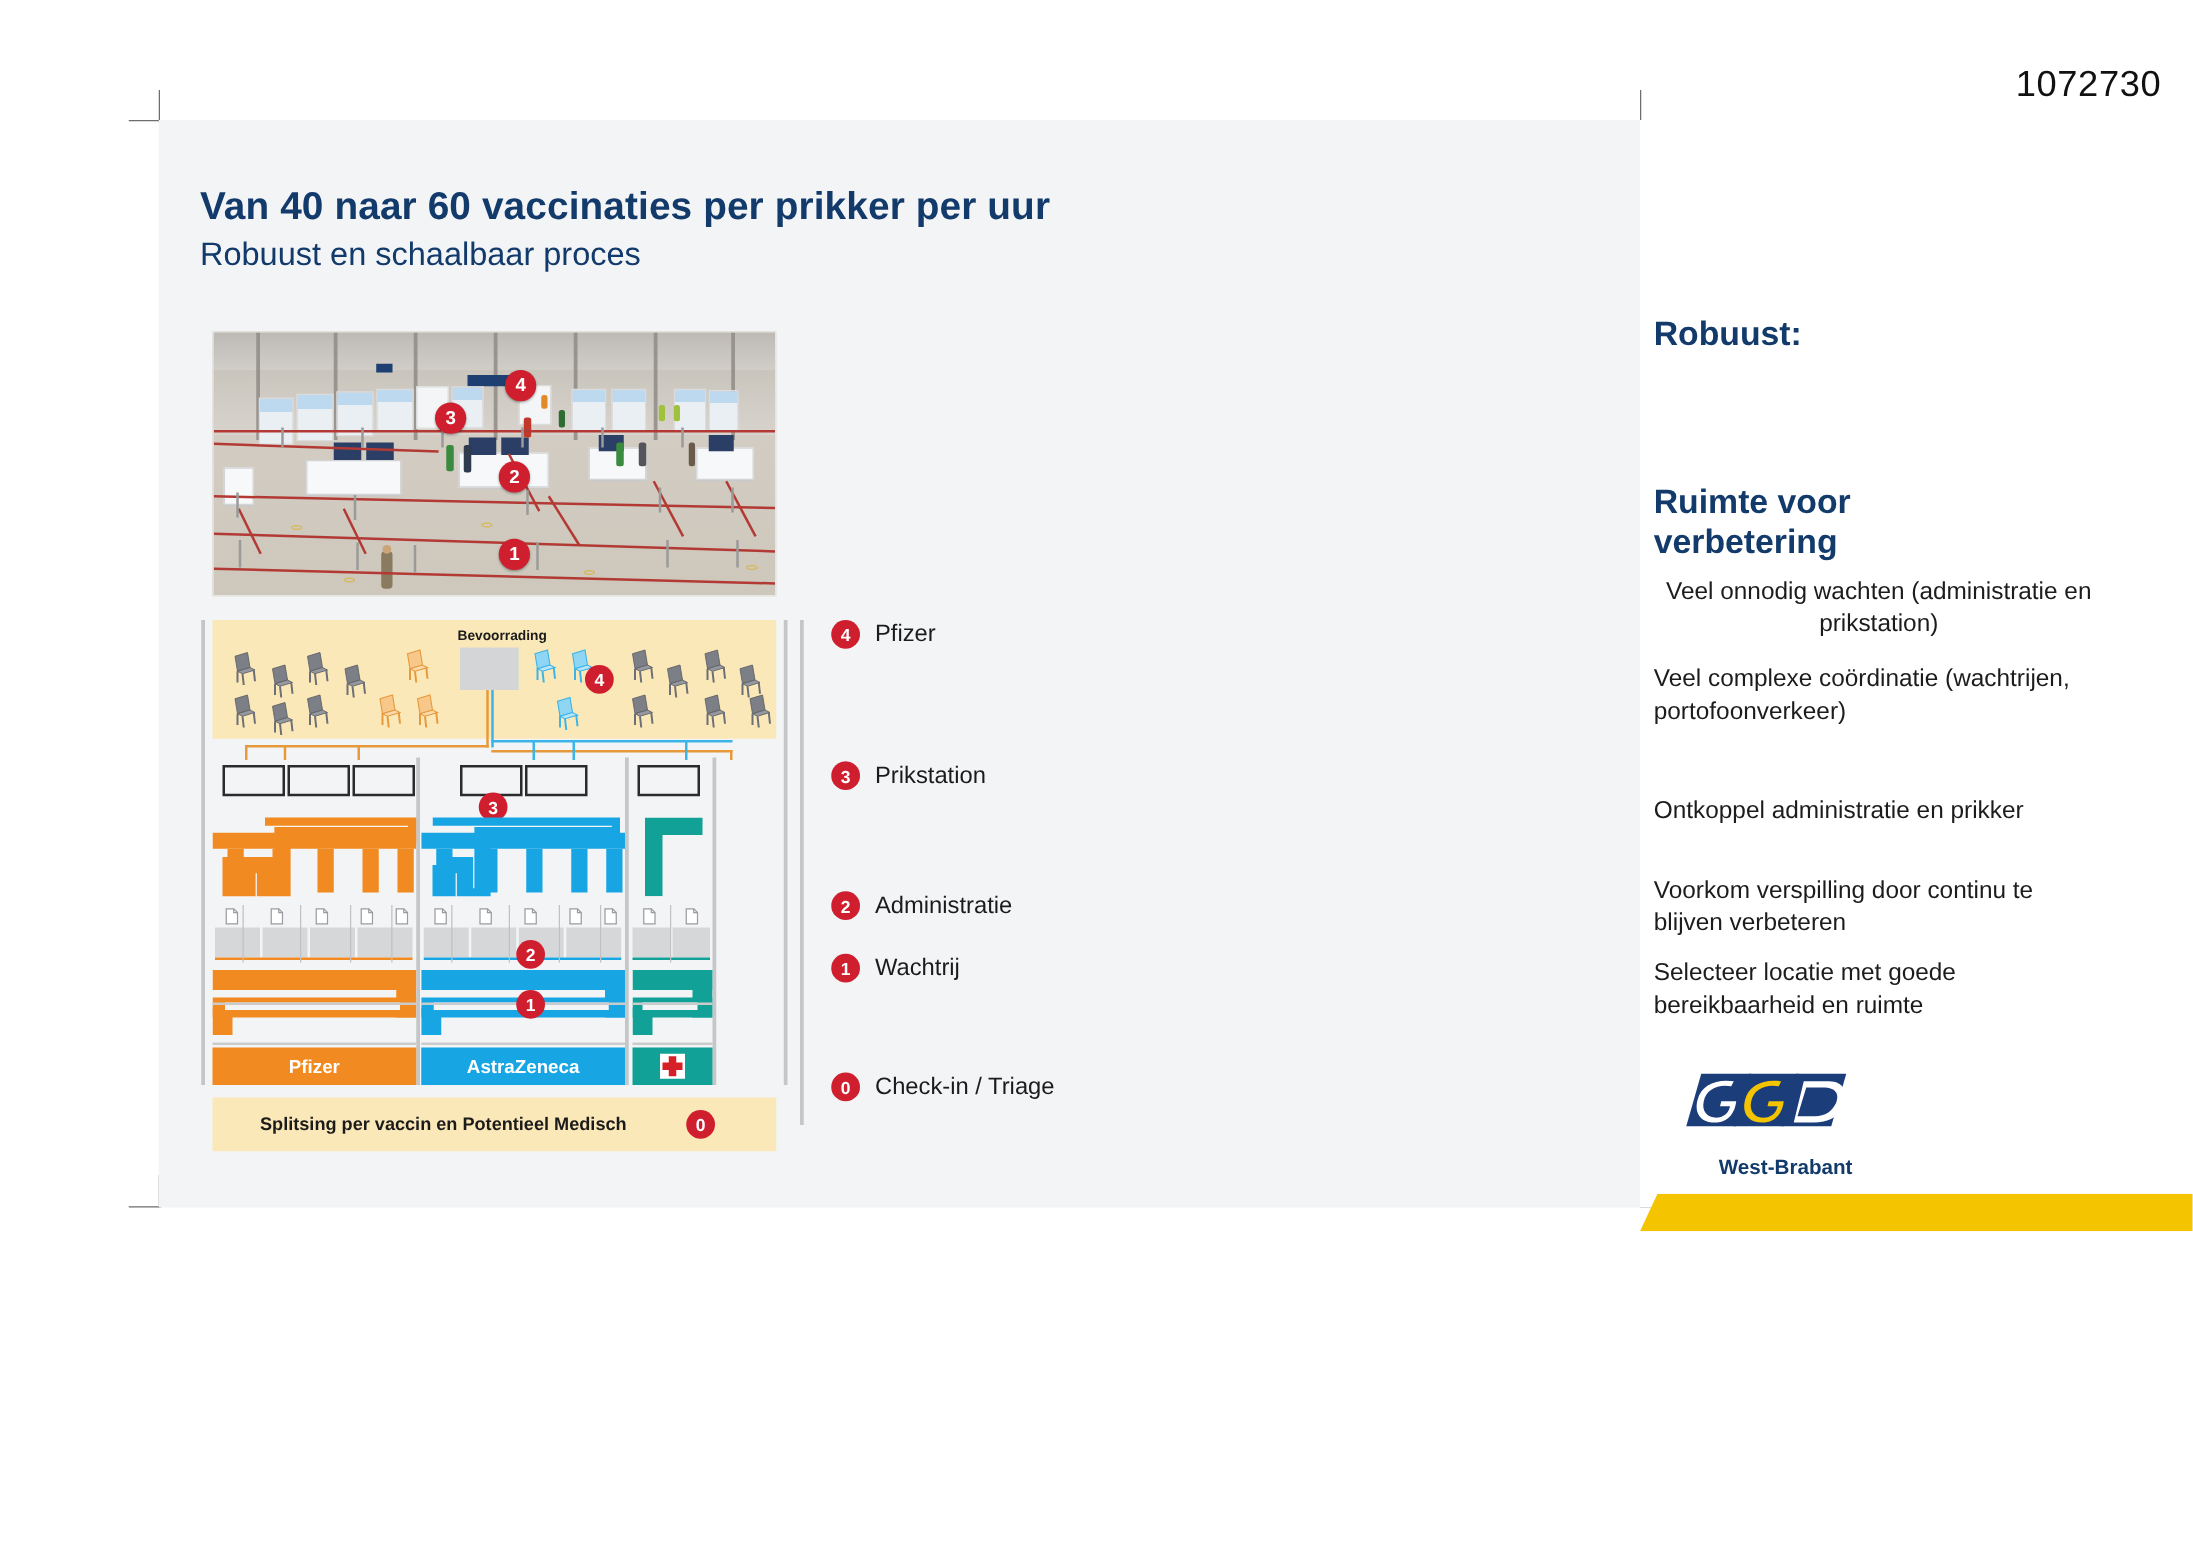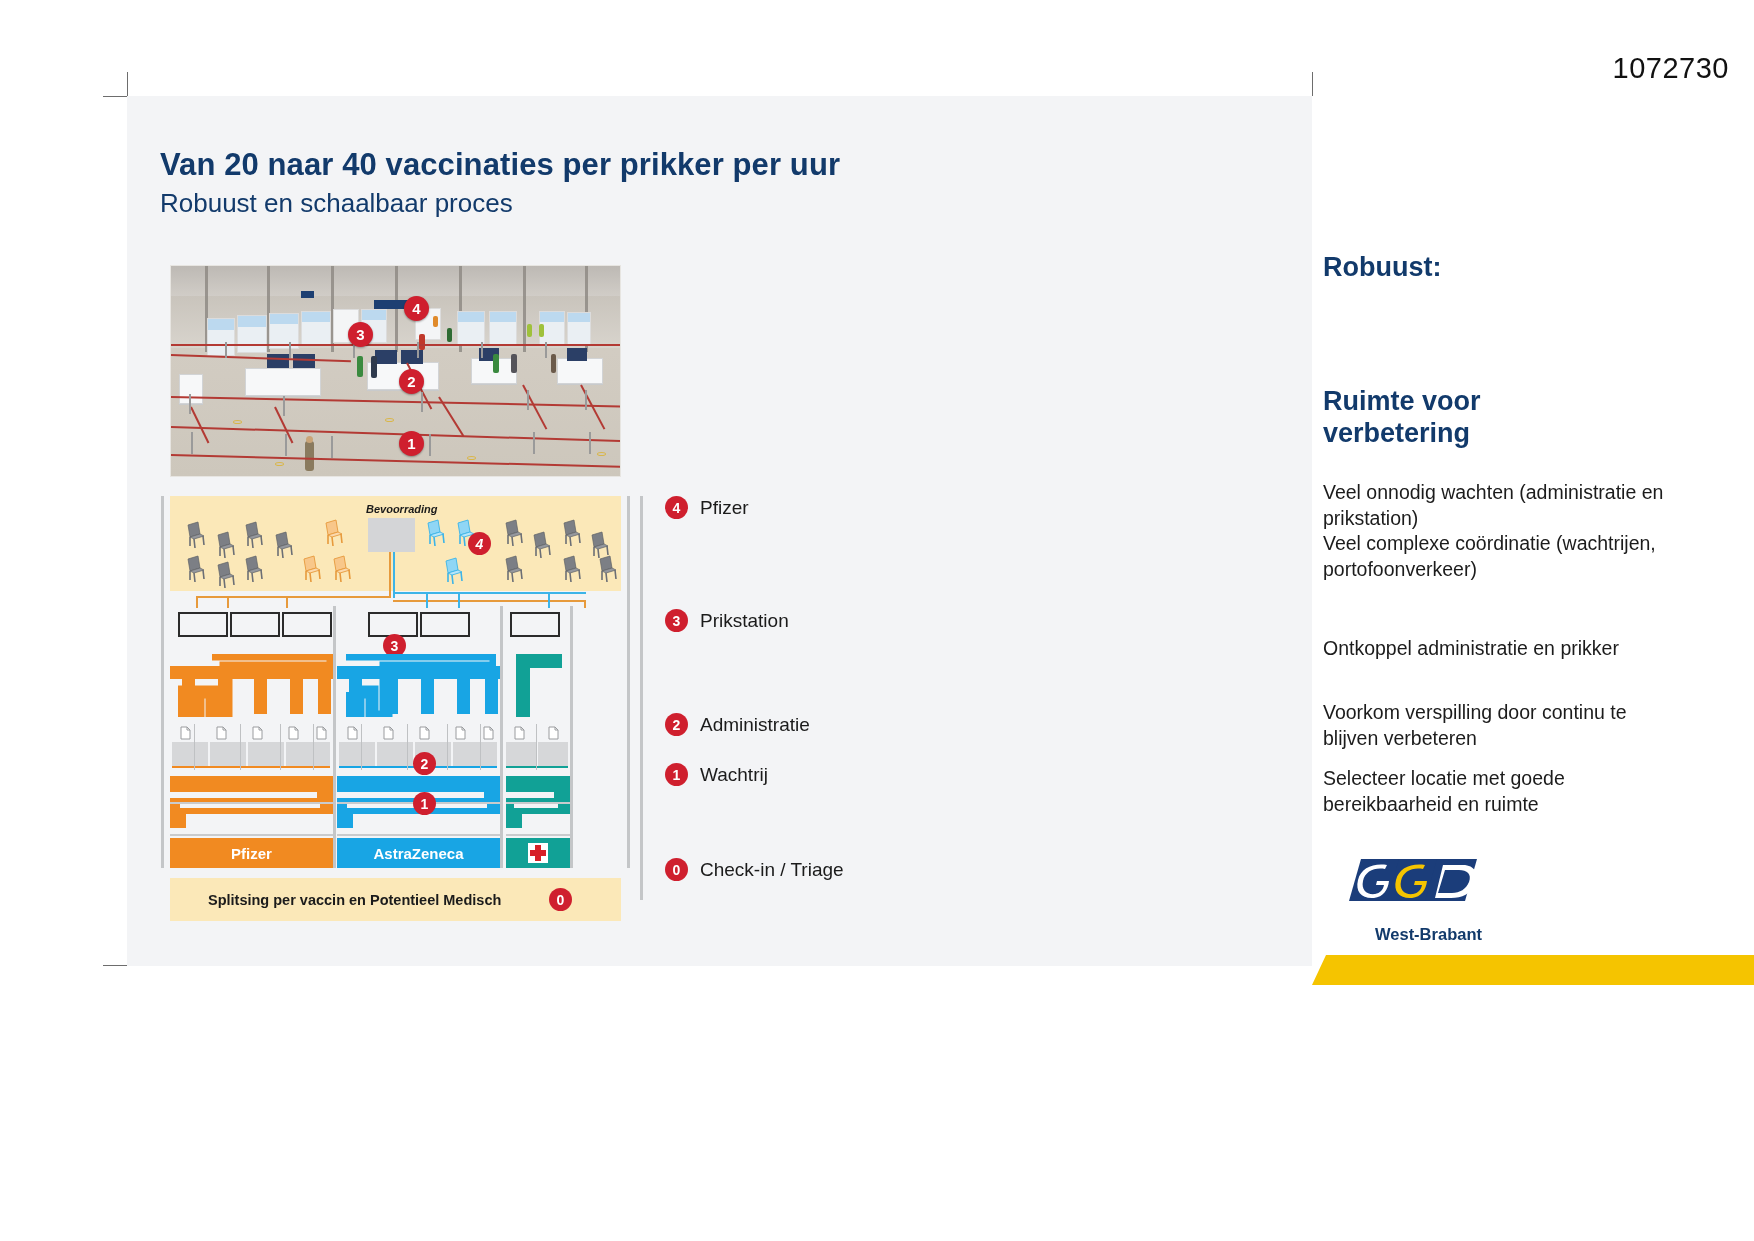--- a/index.html
+++ b/index.html
@@ -93,21 +93,20 @@
   .plan {
     position:absolute; left:170px; top:496px;
     width:451px; height:426px;
   }
   .plan-border-left { position:absolute; left:-9px; top:0; width:3px; height:372px; background:#c4c6c8; }
   .plan-border-right { position:absolute; right:-9px; top:0; width:3px; height:372px; background:#c4c6c8; }
 
   .zone-wait {
     position:absolute; left:0; top:0; width:451px; height:95px;
     background:#fbe8b8;
-    font-style:italic;
   }
   .zone-wait-label {
     position:absolute; left:196px; top:7px;
     font-size:11px; font-weight:bold; color:#1b1b1b;
   }
   .supply-box {
     position:absolute; left:198px; top:22px; width:47px; height:34px;
     background:#d4d5d7;
   }
   .chair {
@@ -180,21 +179,21 @@
   <div class="crop v" style="left:1312px; top:72px;"></div>
   <div class="crop h" style="left:1313px; top:96px;"></div>
   <div class="crop v" style="left:127px; top:940px;"></div>
   <div class="crop h" style="left:103px; top:965px;"></div>
   <div class="crop v" style="left:1312px; top:940px;"></div>
   <div class="crop h" style="left:1313px; top:965px;"></div>
 
   <div class="slide"></div>
   <div class="right-panel"></div>
 
-  <div class="title">Van 20 naar 40 vaccinaties per prikker per uur</div>
+  <div class="title">Van 40 naar 60 vaccinaties per prikker per uur</div>
   <div class="subtitle">Robuust en schaalbaar proces</div>
 
   <div class="photo">
     <div class="ph-floor"></div>
     <div class="ph-ceiling"></div>
     <div class="ph-backwall"></div>
 
     <div class="ph-column" style="left:34px;"></div>
     <div class="ph-column" style="left:96px;"></div>
     <div class="ph-column" style="left:160px;"></div>
@@ -736,21 +735,21 @@
     </div>
   </div>
 
   <div class="rc" style="top:252px;">
     <h2>Robuust:</h2>
   </div>
 
   <div class="rc" style="top:386px;">
     <h2 style="max-width:200px;">Ruimte voor verbetering</h2>
   </div>
-  <div class="rc" style="top:480px;">
+  <div class="rc" style="top:461px;text-align:center;">
     <p>Veel onnodig wachten (administratie en prikstation)</p>
   </div>
   <div class="rc" style="top:531px;">
     <p>Veel complexe coördinatie (wachtrijen, portofoonverkeer)</p>
   </div>
 
   <div class="rc" style="top:636px;">
     <p>Ontkoppel administratie en prikker</p>
   </div>
   <div class="rc" style="top:700px;">

